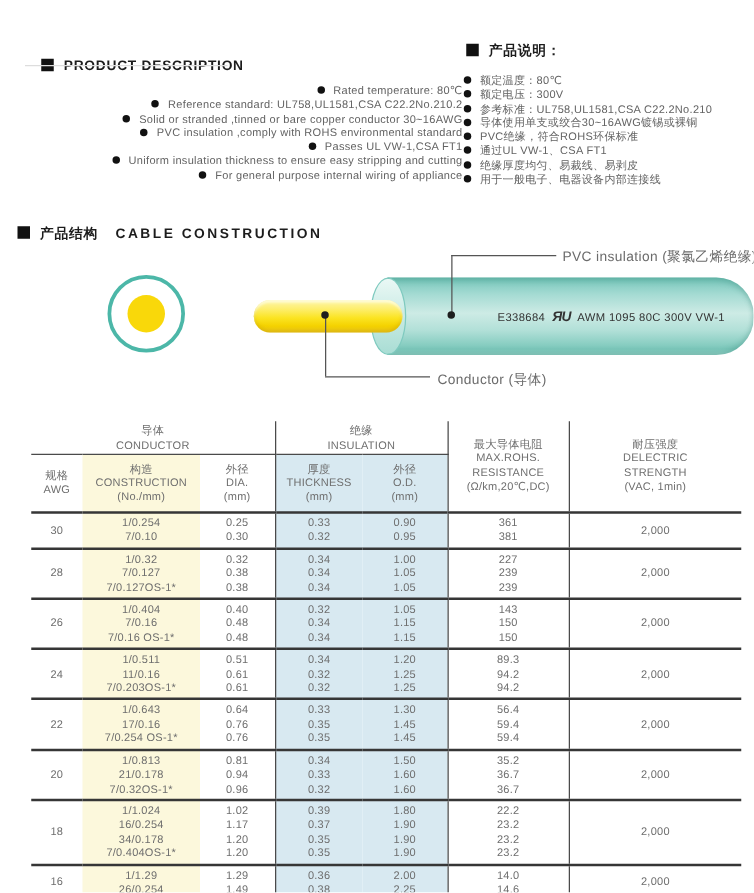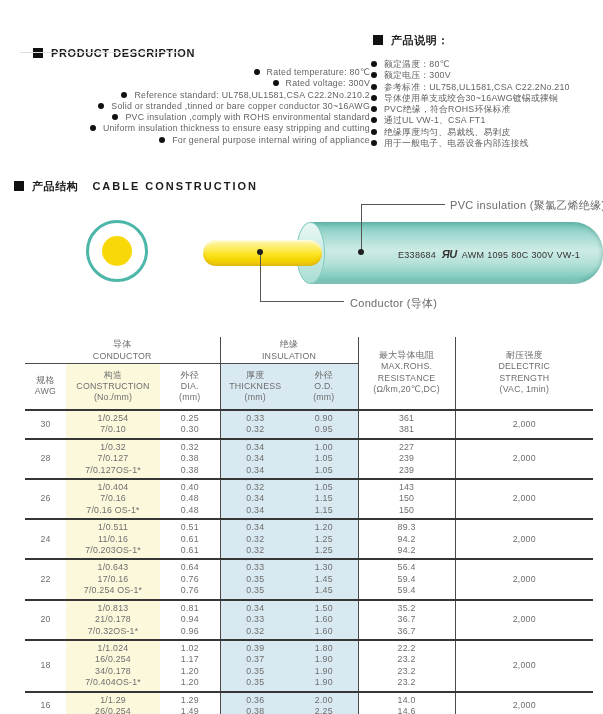--- a/index.html
+++ b/index.html
@@ -51,24 +51,24 @@
 <body>
 
 <div class="page">
 
   <div class="sec-title" style="left:20px;top:47px;margin-left:13px;">
     <span class="sq"></span><span>PRODUCT  DESCRIPTION</span>
   </div>
   <div class="title-underline" style="left:20px;top:52px;width:162px;"></div>
   <ul class="bl" id="desc-en-list" style="left:18px;top:67px;width:352px;text-align:right;">
       <li><span class="dot"></span><span>Rated  temperature:  80℃</span></li>
-      <li><span class="dot"></span><span>Rated  voltage:  300V</span></li>
       <li><span class="dot"></span><span>Reference  standard:  UL758,UL1581,CSA  C22.2No.210.2</span></li>
       <li><span class="dot"></span><span>Solid  or  stranded  ,tinned  or  bare  copper  conductor  30~16AWG</span></li>
       <li><span class="dot"></span><span>PVC  insulation  ,comply  with  ROHS  environmental  standard</span></li>
+      <li><span class="dot"></span><span>Passes  UL  VW-1,CSA  FT1</span></li>
       <li><span class="dot"></span><span>Uniform  insulation  thickness  to  ensure  easy  stripping  and  cutting</span></li>
       <li><span class="dot"></span><span>For  general  purpose  internal  wiring  of  appliance</span></li>
     </ul>
 
   <div class="sec-title" style="left:373px;top:33px;">
     <span class="sq"></span><span>产品说明：</span>
   </div>
   <ul class="bl" id="desc-cn-list" style="left:371px;top:59px;width:240px;">
       <li><span class="dot"></span><span>额定温度：80℃</span></li>
       <li><span class="dot"></span><span>额定电压：300V</span></li>

